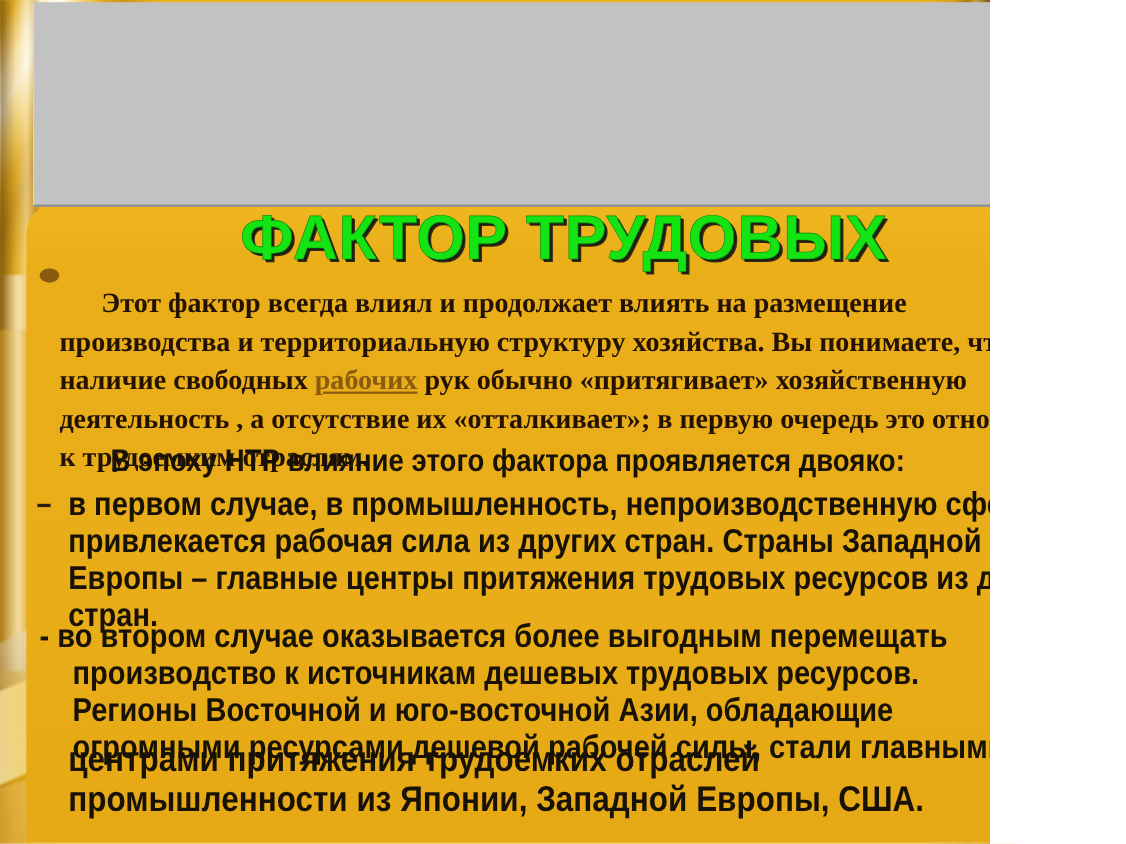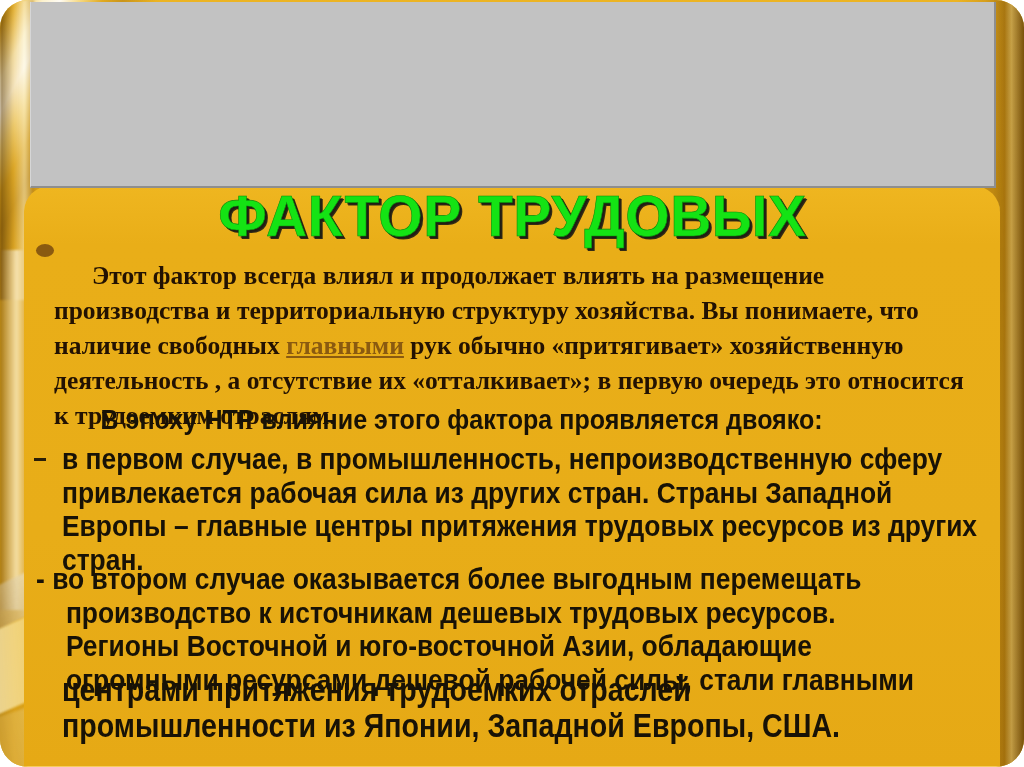--- a/index.html
+++ b/index.html
@@ -4,26 +4,25 @@
 <title>Фактор трудовых ресурсов</title>
 <style>
   html, body {
     margin: 0;
     padding: 0;
     background: #ffffff;
   }
 
   #slide {
     position: relative;
-    width: 1024px;
+    width: 900px;
     height: 767px;
     overflow: hidden;
     font-family: "Liberation Sans", sans-serif;
     background-color: #fef9c3;
-    border-radius: 28px;
   }
 
   
   .bg-base {
     position: absolute;
     inset: 0;
     background:
       
       linear-gradient(118deg,
         rgba(255,255,255,0.00) 0%,
@@ -284,21 +283,21 @@
   <div class="title-box">
     <div class="title-text">
       <span class="title-line-1">ФАКТОР ТРУДОВЫХ</span>
     </div>
   </div>
 
   <div class="content">
 
     <div class="bullet-oval"></div>
 
-    <p class="para-serif"><span>Этот фактор всегда влиял и продолжает влиять на размещение производства и территориальную структуру хозяйства. Вы понимаете, что наличие свободных </span><a class="link" href="#">главными</a><span> рук обычно «притягивает» хозяйственную деятельность , а отсутствие их «отталкивает»; в первую очередь это относится к трудоемким отраслям.</span></p>
+    <p class="para-serif"><span>Этот фактор всегда влиял и продолжает влиять на размещение производства и территориальную структуру хозяйства. Вы понимаете, что наличие свободных </span><a class="link" href="#">рабочих</a><span> рук обычно «притягивает» хозяйственную деятельность , а отсутствие их «отталкивает»; в первую очередь это относится к трудоемким отраслям.</span></p>
 
     <div class="blk blk-ntr">В эпоху НТР влияние этого фактора проявляется двояко:</div>
 
     <div class="dash-left-1"></div>
 
     <div class="blk blk-first">в первом случае, в промышленность, непроизводственную сферу привлекается рабочая сила из других стран. Страны Западной Европы – главные центры притяжения трудовых ресурсов из других стран.</div>
 
     <div class="blk blk-second">
       <span class="hang">- во втором случае оказывается более выгодным перемещать</span>
       <span class="ind">производство к источникам дешевых трудовых ресурсов.</span>

